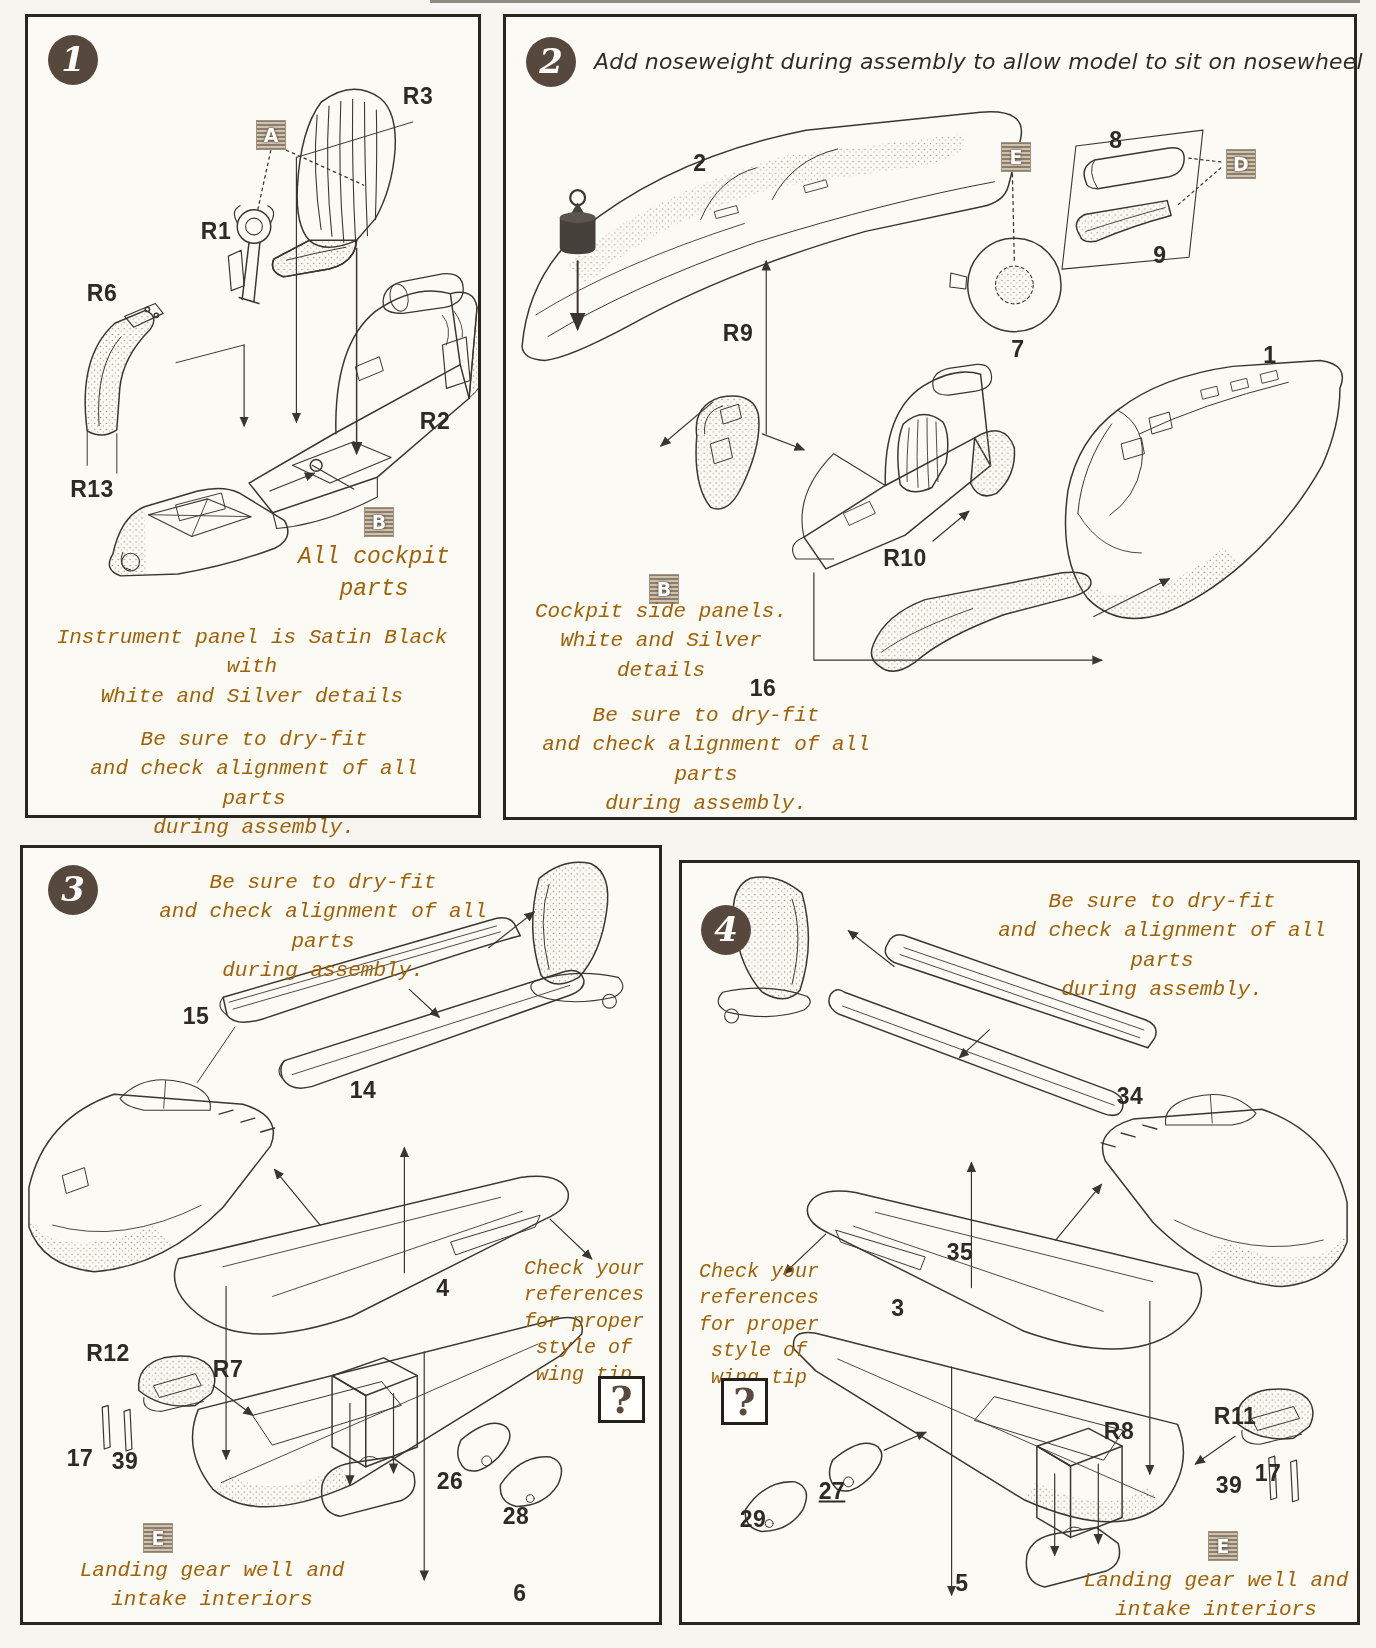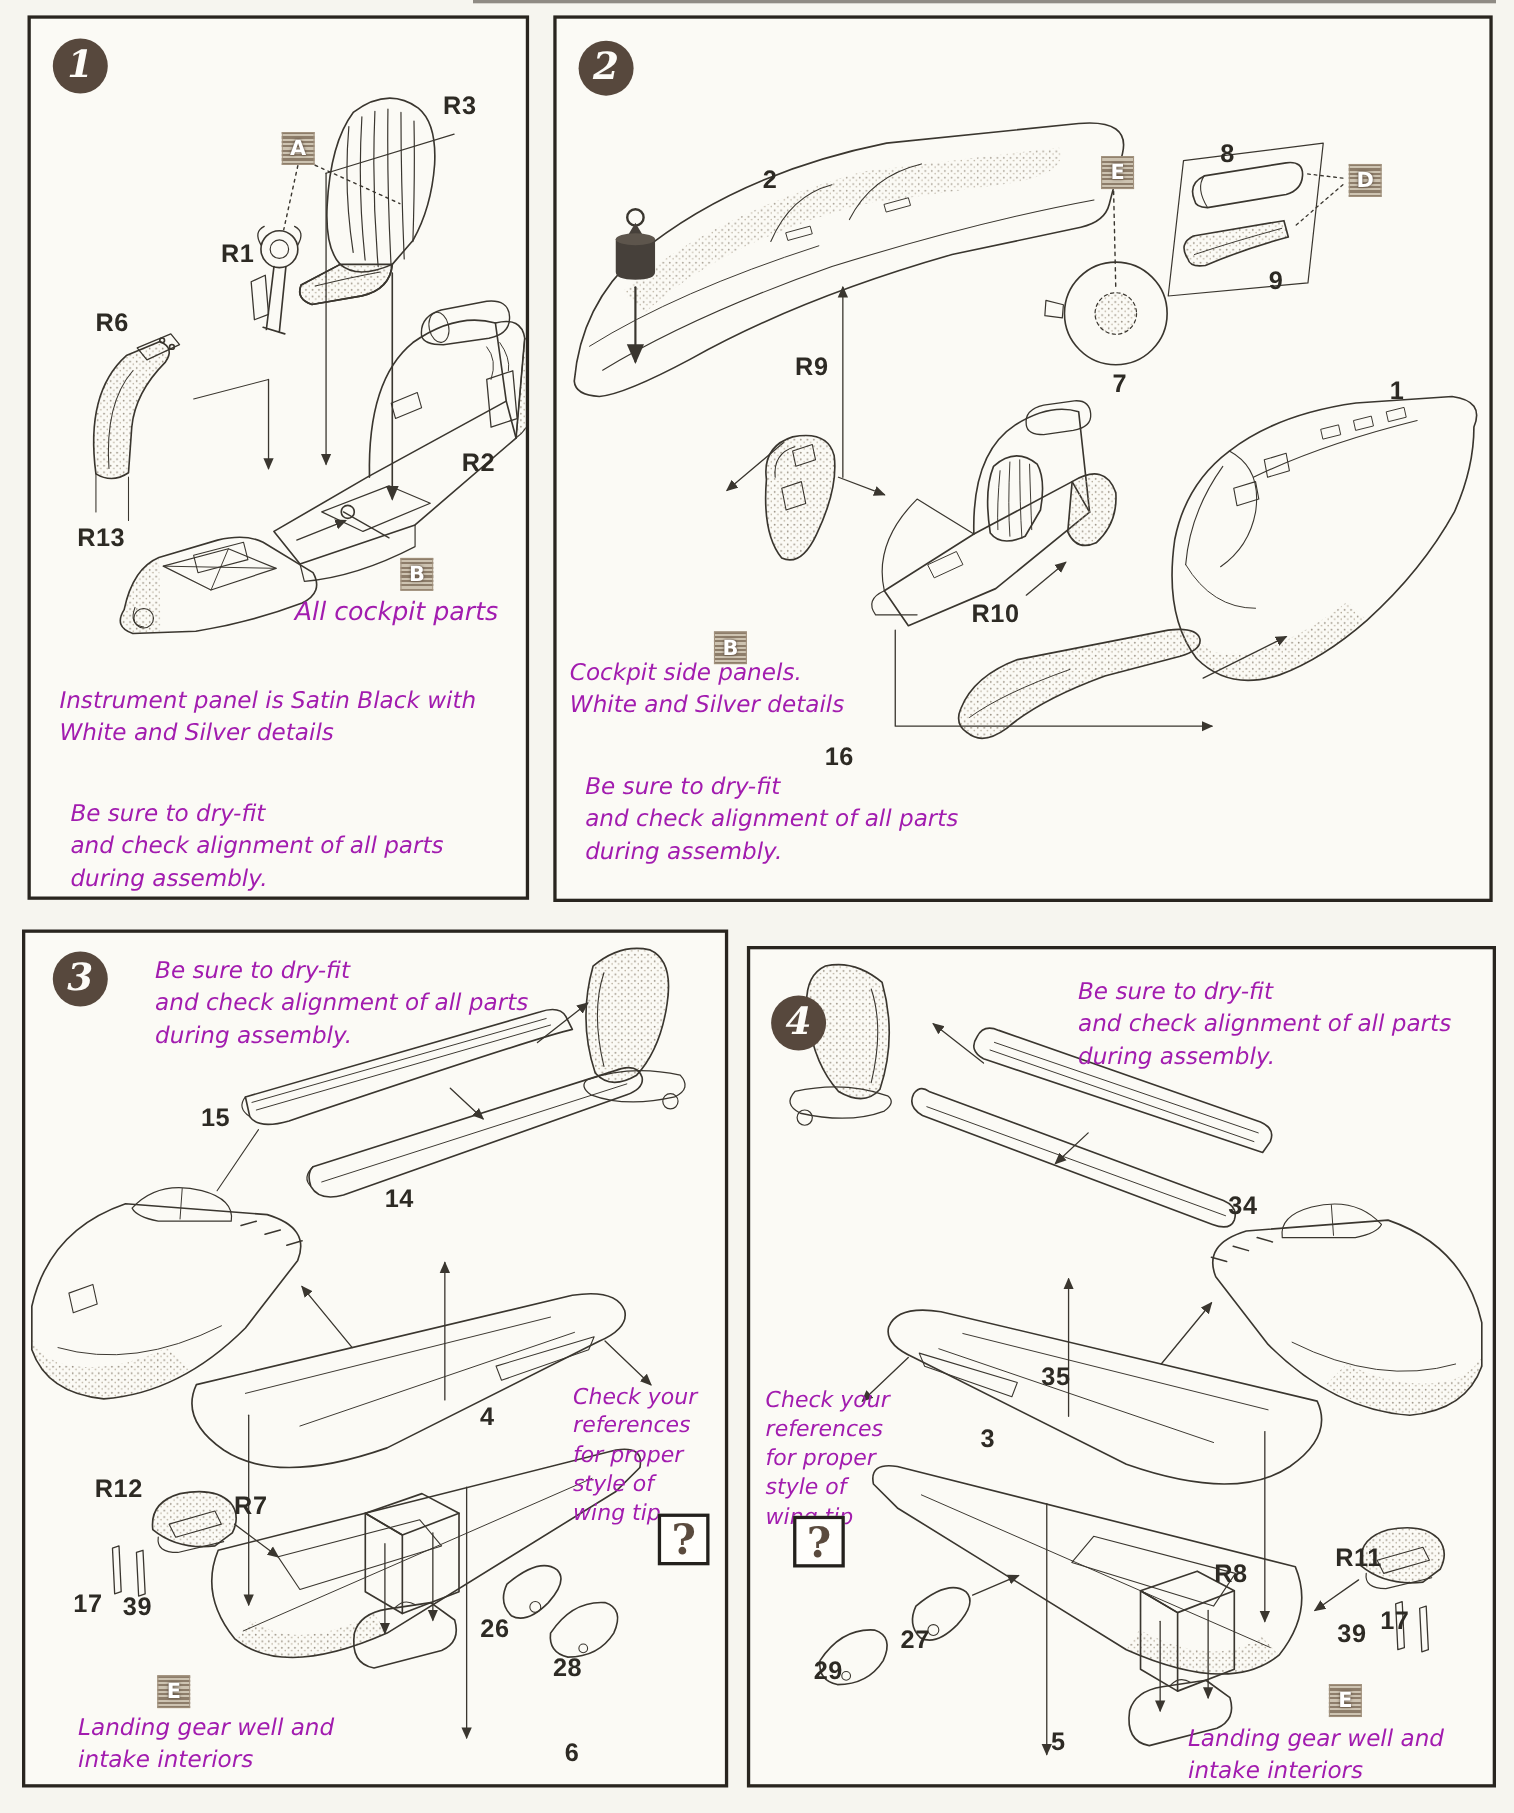--- a/index.html
+++ b/index.html
@@ -29,21 +29,21 @@
   .marker{
     position:absolute;width:30px;height:30px;box-sizing:border-box;
     display:flex;align-items:center;justify-content:center;
     font-weight:bold;font-size:19px;color:#ffffff;
     background:repeating-linear-gradient(0deg,#8d7d6a 0 2px,#cdc3b1 2px 4px);
     box-shadow:inset 0 0 0 1px #a2927e;
     text-shadow:0 0 3px rgba(85,70,55,.95),0 0 1px rgba(85,70,55,.9);
   }
   .note{
     position:absolute;font-style:italic;font-size:21px;line-height:1.40;
-    text-align:left;white-space:pre-line;color:#a21caf;
+    text-align:center;white-space:pre-line;color:#a16207;font-family:Liberation Mono, monospace;
   }
   .hdr{
     position:absolute;font-style:italic;font-size:22px;color:#2f2c26;
     white-space:nowrap;letter-spacing:.2px;
   }
   .qbox{
     position:absolute;width:47px;height:47px;box-sizing:border-box;
     background:#fffefb;border:3px solid #23201c;
     display:flex;align-items:center;justify-content:center;
     font-family:"DejaVu Serif", serif;font-weight:bold;font-size:38px;color:#5a4a3d;
@@ -222,20 +222,21 @@
       <g>
         <path d="M370,632 Q382,602 422,587 L560,560 Q586,557 589,568 Q591,578 571,584 L502,602 Q442,624 412,650 Q390,666 376,654 Q364,646 370,632 Z" fill="url(#dots2)"></path>
         <path d="M378,640 Q408,618 470,596" stroke-width=".9"></path>
         <path d="M592,604 L668,566" marker-end="url(#arw2)" stroke-width="1.2"></path>
       </g>
     </g>
   </svg>
   <div class="badge" style="left:20px;top:20px;">
       <span>2</span>
     </div>
+  <div class="hdr" style="left:88px;top:32px;">Add noseweight during assembly to allow model to sit on nosewheel</div>
   <div class="marker" style="left:495px;top:125px;">
       <span>E</span>
     </div>
   <div class="marker" style="left:720px;top:132px;">
       <span>D</span>
     </div>
   <div class="marker" style="left:143px;top:557px;">
       <span>B</span>
     </div>
   <div class="plabel" style="left:194px;top:146px;">2</div>
@@ -447,21 +448,21 @@
   <div class="note" style="left:298px;top:24px;width:364px;">Be sure to dry-fit
 and check alignment of all parts
 during assembly.</div>
   <div class="plabel" style="left:448px;top:233px;">34</div>
   <div class="plabel" style="left:278px;top:369px;margin-top:20px;">35</div>
   <div class="plabel" style="left:216px;top:445px;">3</div>
   <div class="plabel" style="left:437px;top:568px;">R8</div>
   <div class="plabel" style="left:553px;top:553px;">R11</div>
   <div class="plabel" style="left:547px;top:622px;">39</div>
   <div class="plabel" style="left:586px;top:610px;">17</div>
-  <div class="plabel" style="left:150px;top:628px;">27</div>
+  <div class="plabel" style="left:150px;top:628px;text-decoration:underline;">27</div>
   <div class="plabel" style="left:71px;top:656px;">29</div>
   <div class="plabel" style="left:280px;top:720px;">5</div>
   <div class="note" style="left:14px;top:396px;width:126px;font-size:20px;line-height:1.32;">Check your
 references
 for proper
 style of
 wing tip</div>
   <div class="qbox" style="left:39px;top:515px;">
       <span>?</span>
     </div>

